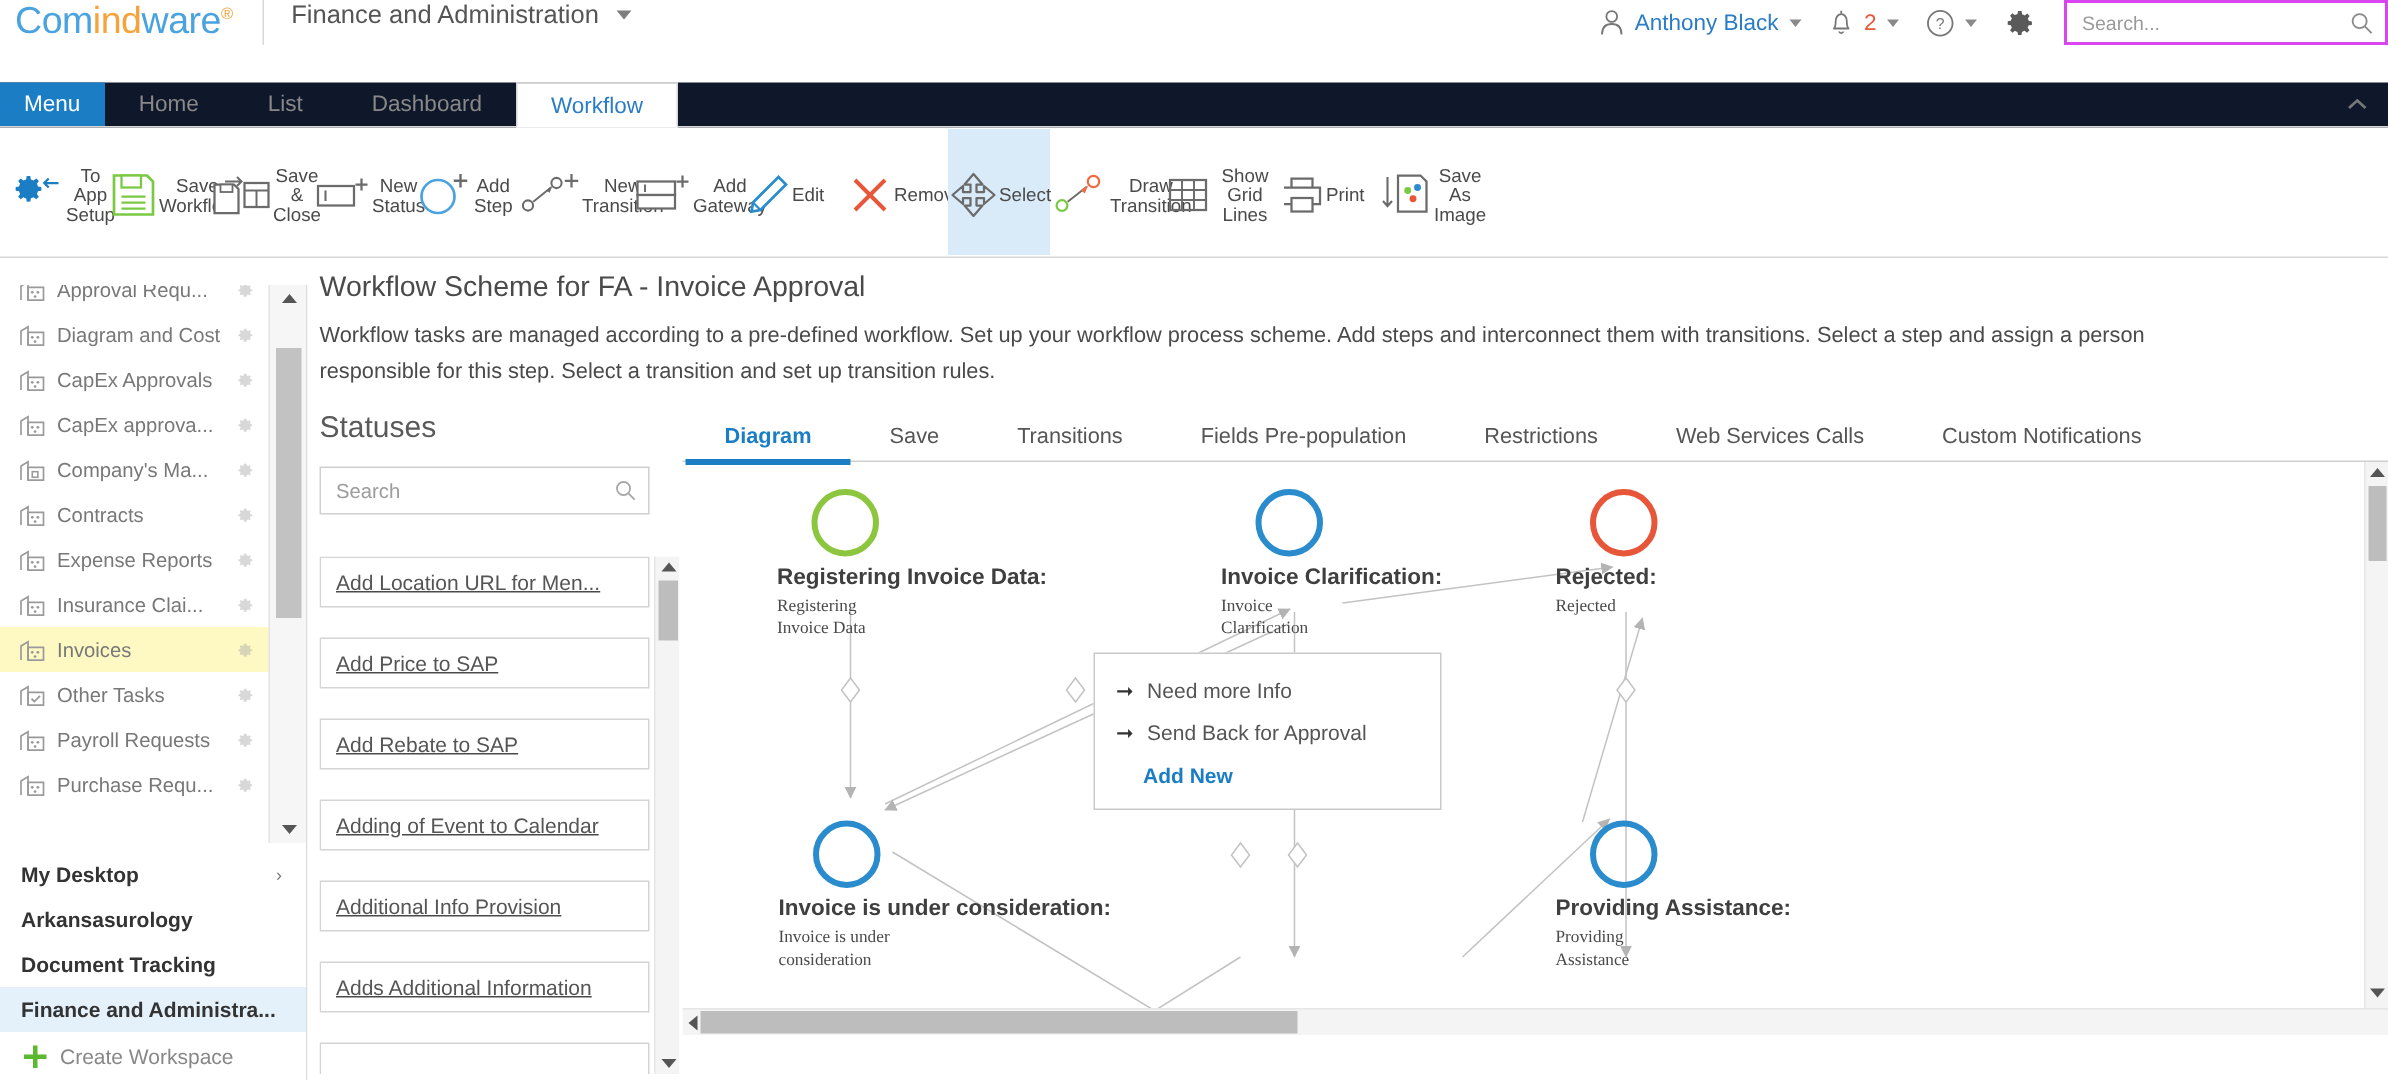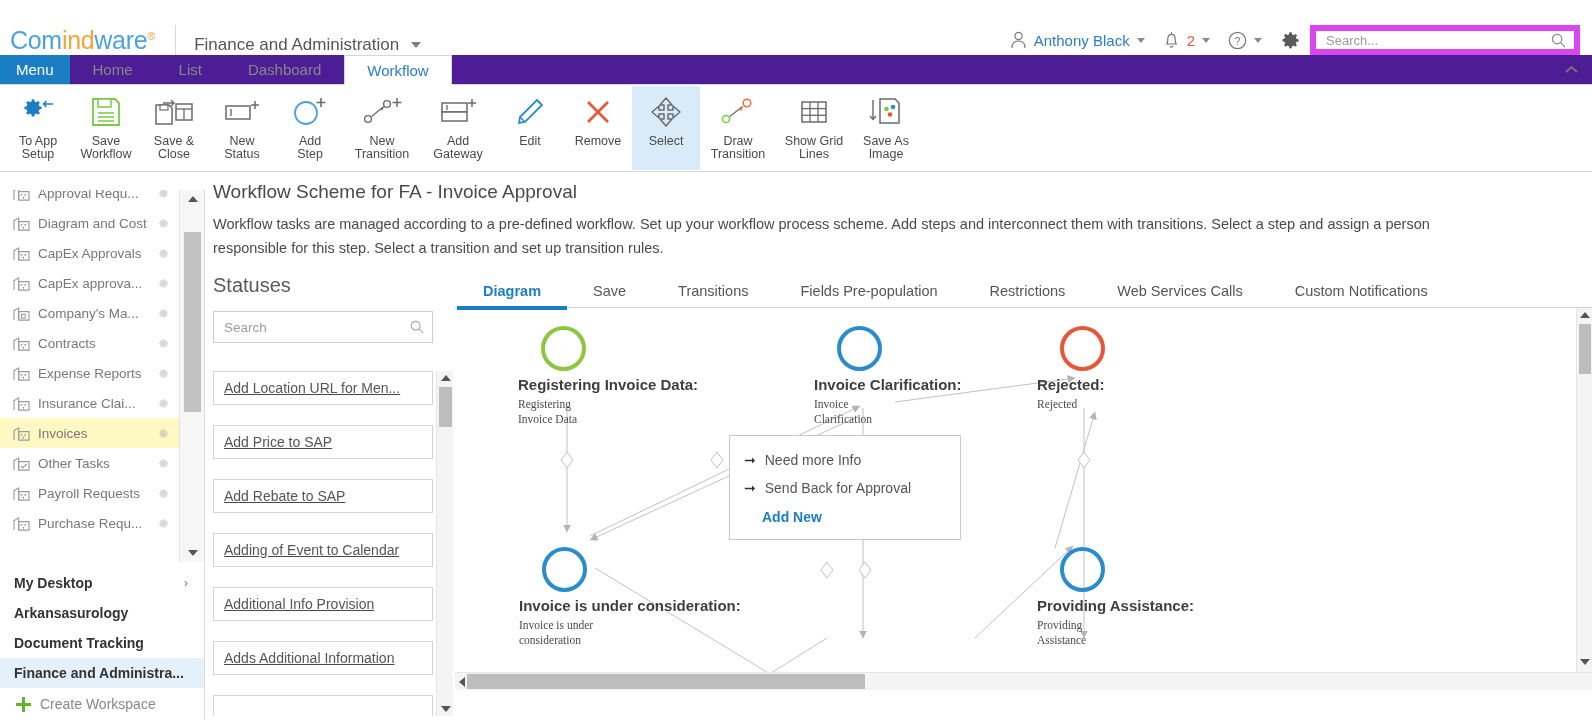--- a/index.html
+++ b/index.html
@@ -11,62 +11,62 @@
     font-family: "Liberation Sans", sans-serif;
     font-size: 13px;
     color: #4a4a4a;
   }
   .app { position: relative; width: 1592px; height: 720px; overflow: hidden; }
 
   
   .topbar {
     position: absolute; left: 0; top: 0; width: 1592px; height: 55px;
     background: #ffffff;
-    display: flex; align-items: flex-end;
+    display: flex; align-items: flex-start;
   }
   .logo { margin-left: 10px; font-size: 25px; font-weight: 400; letter-spacing: -0.3px; }
   .logo .b { color: #4aa3df; }
   .logo .o { color: #f5a33c; }
   .logo .tm { font-size: 11px; vertical-align: super; color: #f5a33c; }
   .logo-div {
     width: 1px; height: 30px; background: #d8d8d8; margin: 0 18px 0 20px;
   }
   .app-select {
     display: flex; align-items: center; gap: 12px;
     font-size: 17px; color: #555; cursor: pointer;
   }
   .caret-dn {
     width: 0; height: 0; border-left: 5px solid transparent;
     border-right: 5px solid transparent; border-top: 6px solid #7d7d7d;
   }
   .topbar-right {
-    margin-left: auto; display: flex; align-items: center; gap: 0; padding-right: 12px;
+    margin-left: auto; display: flex; align-items: center; gap: 0; 
   }
   .tb-item { display: flex; align-items: center; gap: 7px; padding: 0 9px; cursor: pointer; }
   .user-name { color: #2a7cc7; font-size: 15px; }
   .bell-count { color: #e8563a; font-size: 15px; }
   .small-caret {
     width: 0; height: 0; border-left: 4px solid transparent;
     border-right: 4px solid transparent; border-top: 5px solid #8a8a8a;
   }
   .searchbox {
-    width: 270px; height: 30px;
-    border: 6px solid #d946ef; background: #fff;
+    margin-left: 10px; width: 216px; height: 30px;
+    border: 2px solid #d946ef; background: #fff;
     display: flex; align-items: center; padding: 0 8px;
   }
   .searchbox input {
     border: none; outline: none; flex: 1; font-size: 13px;
     font-family: "Liberation Sans", sans-serif; color: #555; background: transparent;
   }
   .searchbox input::placeholder { color: #9a9a9a; }
 
   
   .menubar {
     position: absolute; left: 0; top: 55px; width: 1592px; height: 30px;
-    border-bottom: 1px solid #d6d6d6; background: #4c1d95;
+    border-bottom: 1px solid #d6d6d6; background: #0f172a;
     display: flex; align-items: stretch;
   }
   .menu-btn {
     background: #1b7ec4; color: #fff; font-size: 15px;
     padding: 0 16px; display: flex; align-items: center; cursor: pointer;
   }
   .mtab {
     padding: 0 22px; display: flex; align-items: center;
     font-size: 15px; color: #888; cursor: pointer;
     border-left: 1px solid transparent; border-right: 1px solid transparent;
@@ -83,21 +83,21 @@
   }
 
   
   .ribbon {
     position: absolute; left: 0; top: 86px; width: 1592px; height: 86px;
     background: #fff; border-bottom: 1px solid #d6d6d6;
     display: flex; align-items: flex-start; padding-left: 4px;
   }
   .rb {
     width: 68px; min-height: 84px; padding-top: 4px;
-    display: flex; flex-direction: column; align-items: center;
+    display: flex; flex-direction: row; align-items: center;
     cursor: pointer; text-align: center;
   }
   .rb.wide { width: 76px; }
   .rb.active { background: #d9ebf8; }
   .rb-ico { height: 44px; display: flex; align-items: center; justify-content: center; }
   .rb-lbl {
     font-size: 12.5px; color: #4a4a4a; line-height: 13px; margin-top: 1px;
   }
 
   
@@ -466,20 +466,30 @@
           <line x1="12" y1="6" x2="12" y2="26" stroke="#6b6b6b" stroke-width="1.3"></line>
           <line x1="20" y1="6" x2="20" y2="26" stroke="#6b6b6b" stroke-width="1.3"></line>
           <line x1="4" y1="12.6" x2="28" y2="12.6" stroke="#6b6b6b" stroke-width="1.3"></line>
           <line x1="4" y1="19.3" x2="28" y2="19.3" stroke="#6b6b6b" stroke-width="1.3"></line>
         </svg>
       </div>
       <div class="rb-lbl" style="white-space:pre-line">Show Grid
 Lines</div>
     </div>
 
+    <div class="rb">
+      <div class="rb-ico">
+        <svg width="32" height="32" viewBox="0 0 32 32">
+          <path d="M9 11 V5 H23 V11" fill="none" stroke="#6b6b6b" stroke-width="1.5"></path>
+          <path d="M4 11 H28 V22 H23 M9 22 H4 Z" fill="none" stroke="#6b6b6b" stroke-width="1.5"></path>
+          <rect x="9" y="18" width="14" height="9" fill="#fff" stroke="#6b6b6b" stroke-width="1.5"></rect>
+        </svg>
+      </div>
+      <div class="rb-lbl" style="white-space:pre-line">Print</div>
+    </div>
 
     <div class="rb">
       <div class="rb-ico">
         <svg width="36" height="34" viewBox="0 0 36 34">
           <path d="M12 4 H27 L31 8 V28 H12 Z" fill="#fff" stroke="#6b6b6b" stroke-width="1.5"></path>
           <circle cx="18.5" cy="14" r="2.3" fill="#7ac943"></circle>
           <circle cx="25" cy="12" r="2.3" fill="#2a8ccd"></circle>
           <circle cx="22" cy="19.5" r="2.3" fill="#e8563a"></circle>
           <path d="M5 5 V24 M2 21 L5 24.5 L8 21" fill="none" stroke="#6b6b6b" stroke-width="1.4"></path>
         </svg>

